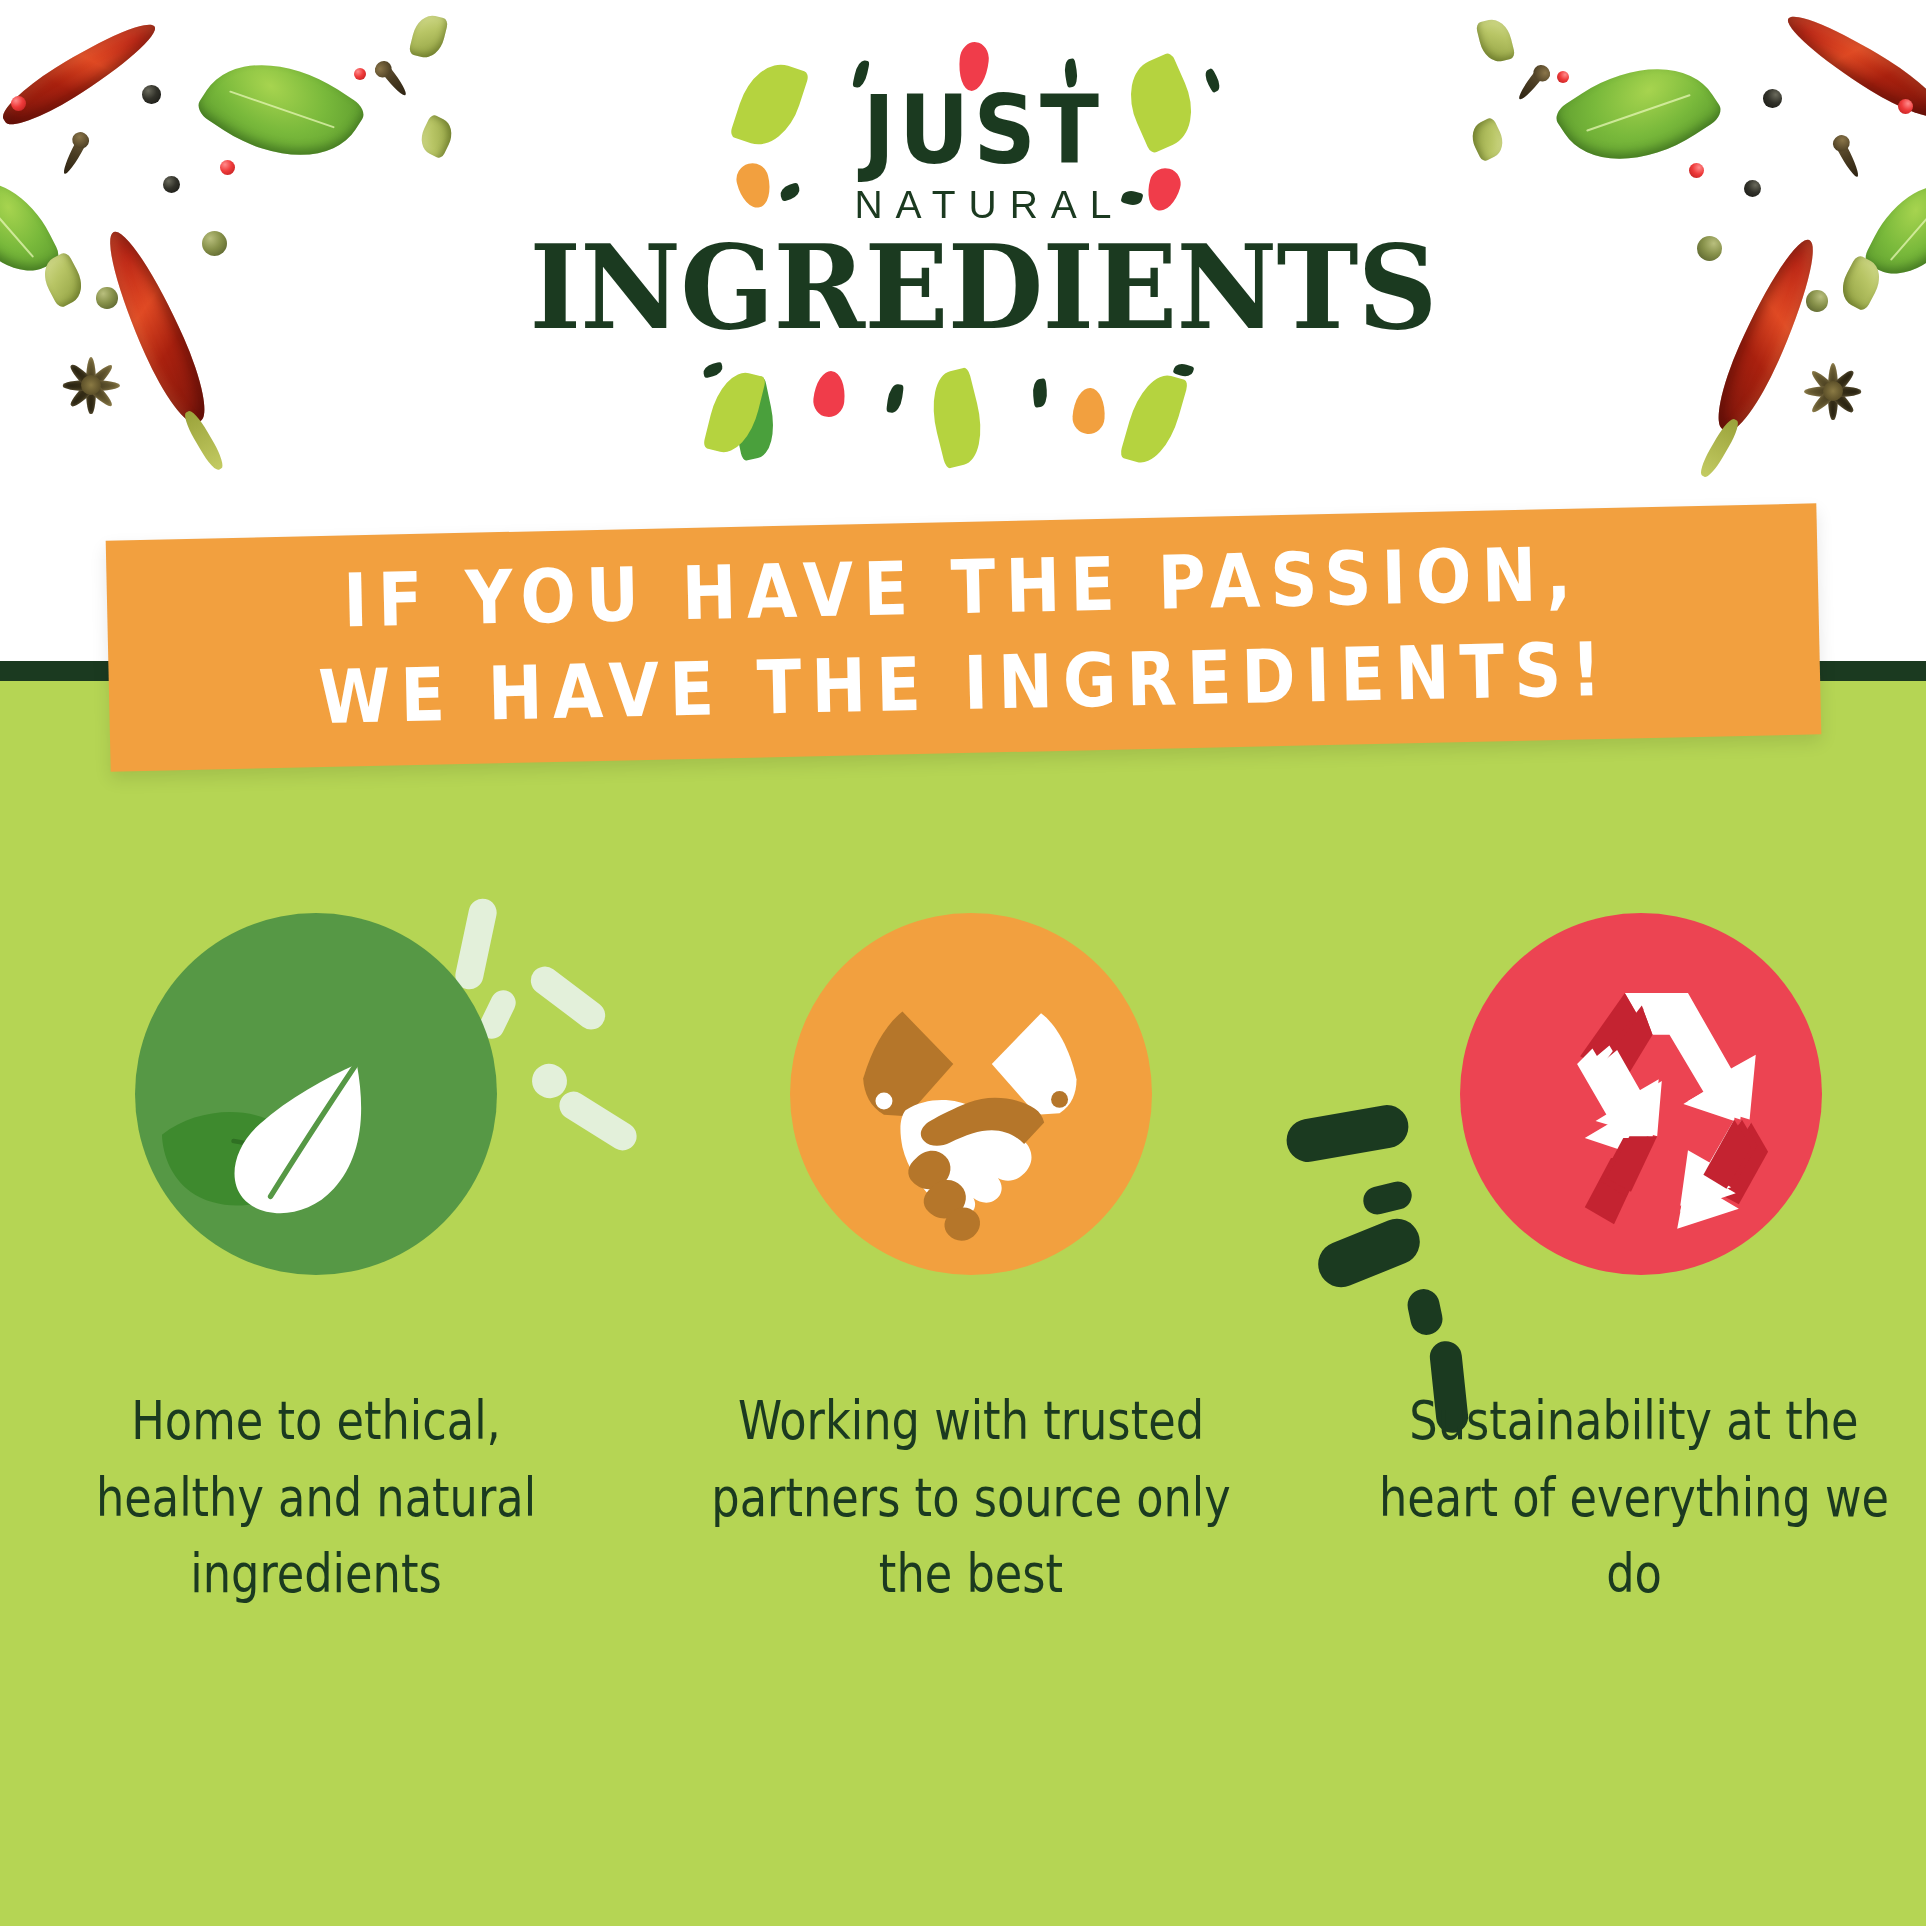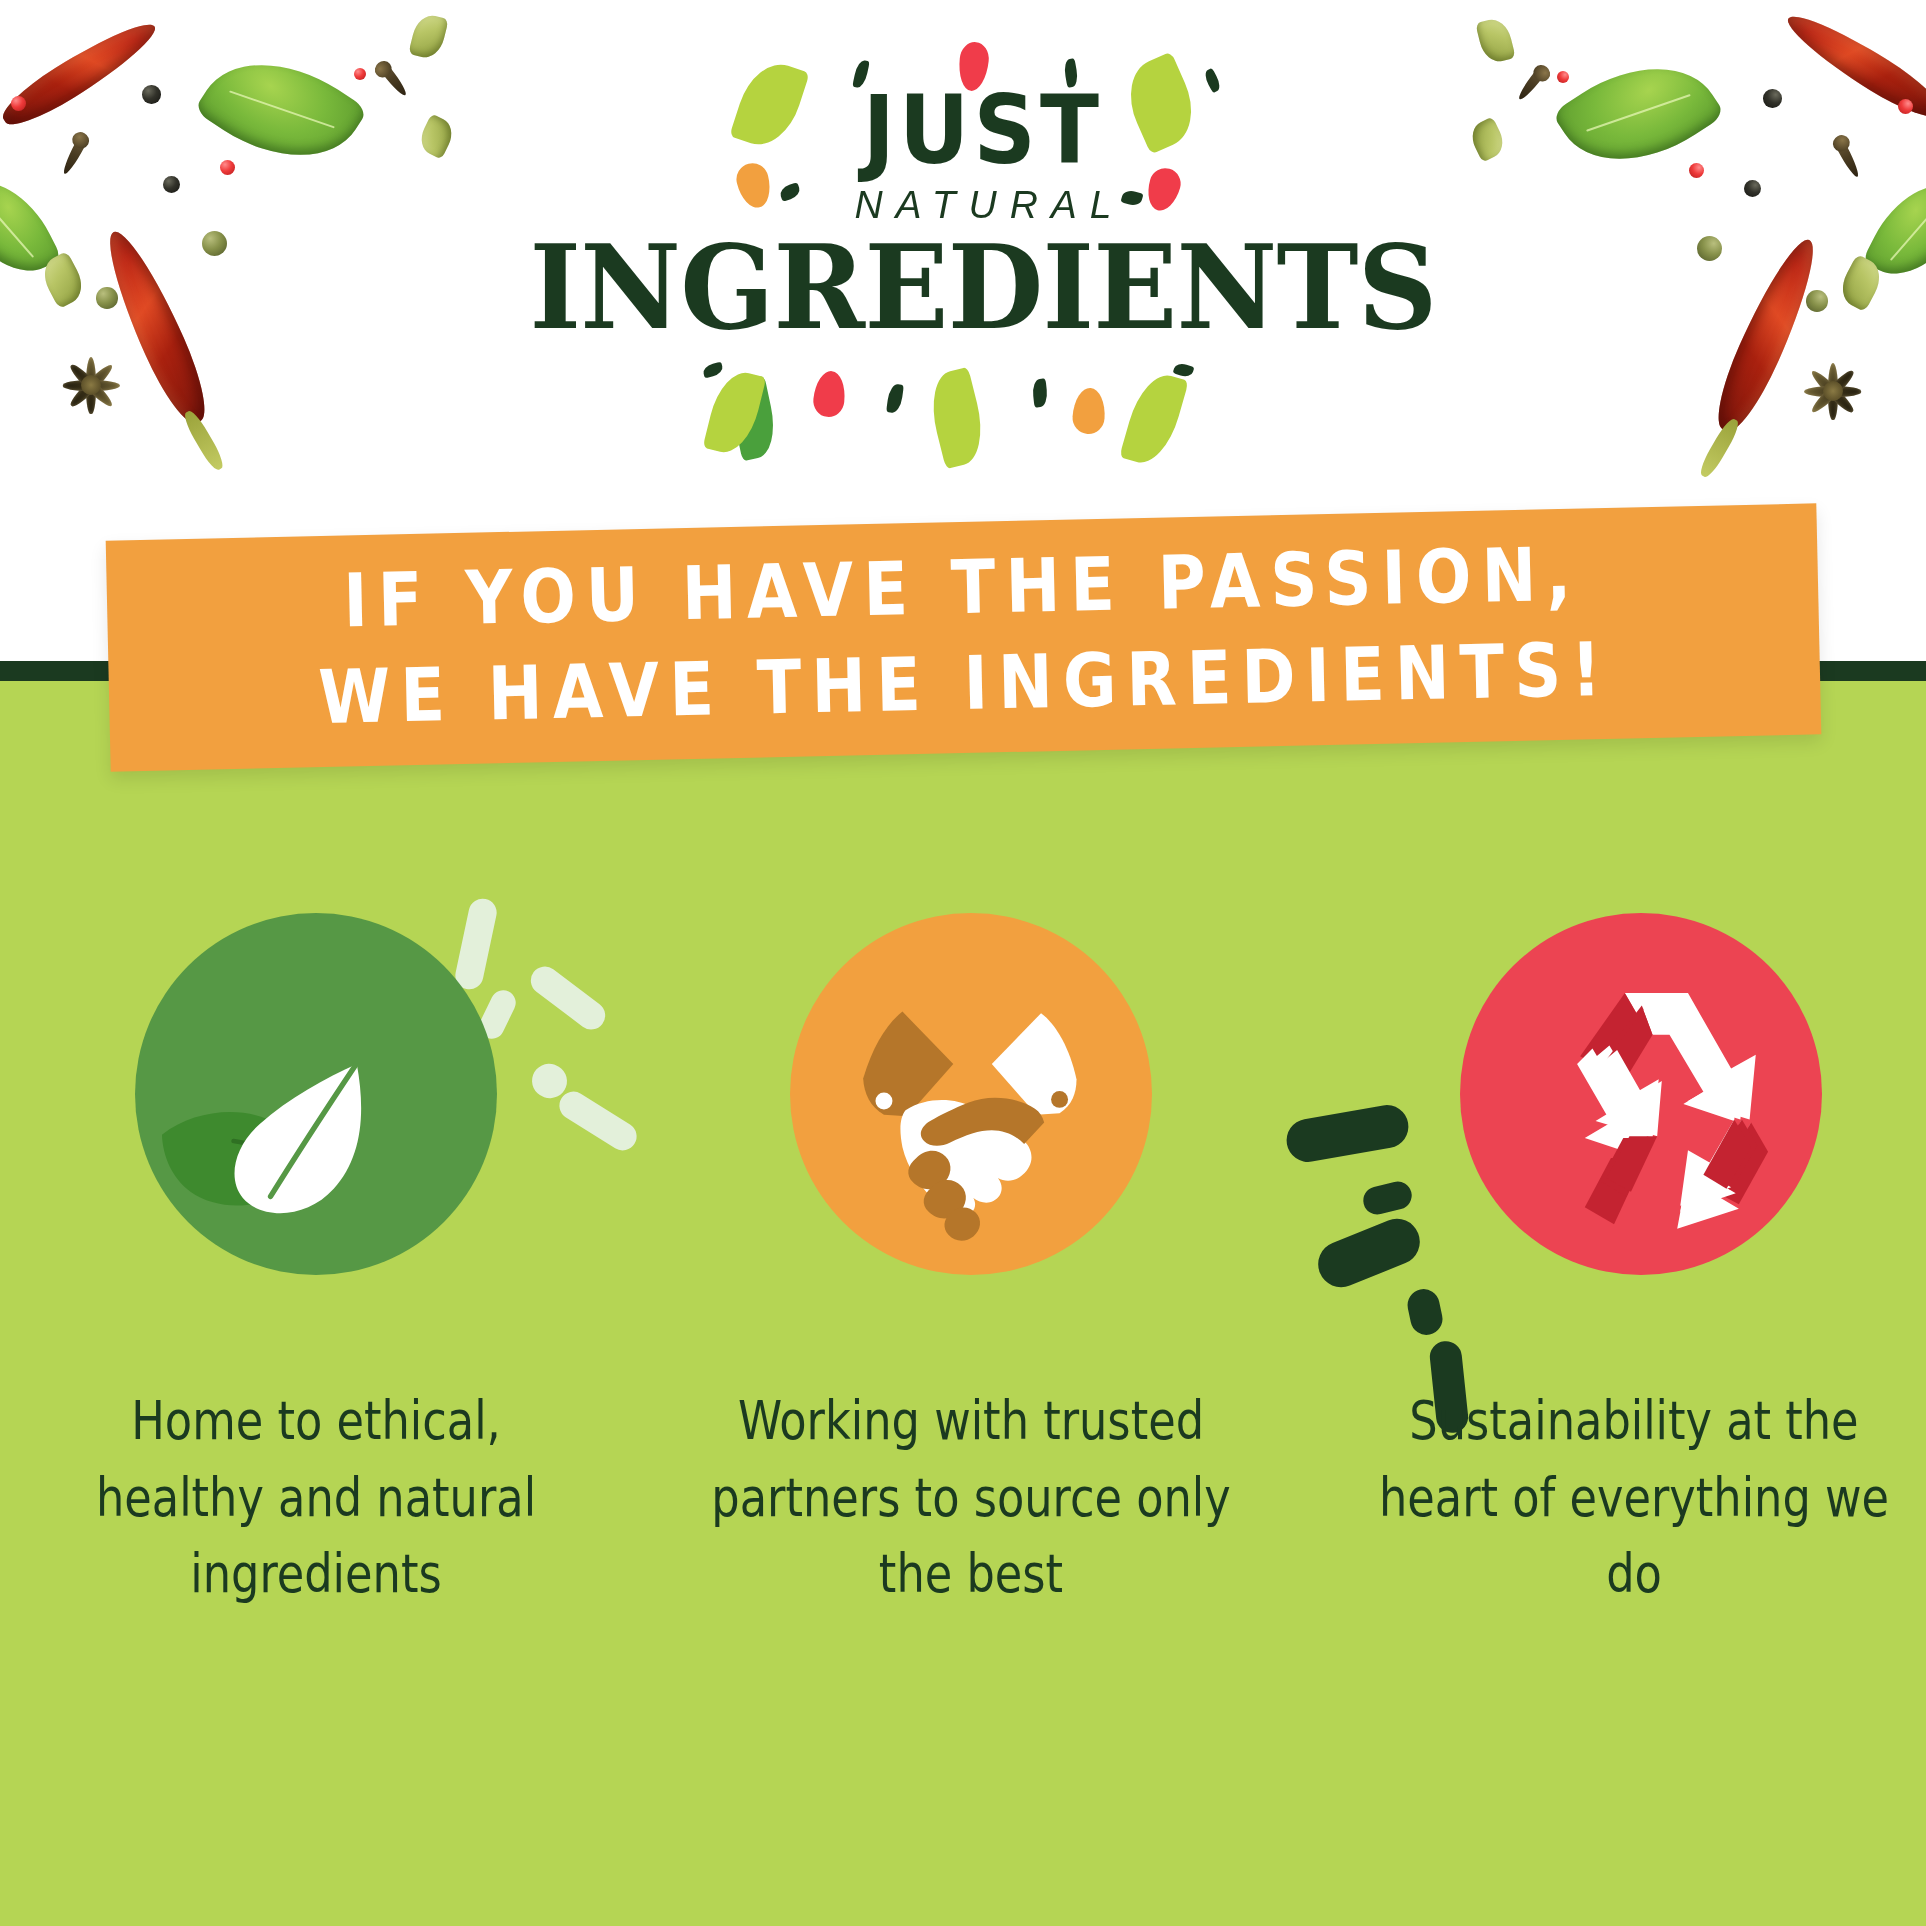--- a/index.html
+++ b/index.html
@@ -74,21 +74,21 @@
   .logo { position:absolute; left:0; top:85px; width:1926px; text-align:center;padding-left:40px; }
   .logo-just {
     font-family:"DejaVu Sans", sans-serif;
     font-weight:bold; color:#1b3a20;
     font-size:94px; letter-spacing:4.6px; line-height:.98;
     transform:scaleX(.92); transform-origin:center;
   }
   .logo-natural {
     font-family:"Liberation Sans", sans-serif;
     color:#1b3a20; font-size:39px; letter-spacing:13px;
-    margin-top:7.7px; line-height:1; padding-left:13px;font-style:italic;
+    margin-top:7.7px; line-height:1; padding-left:13px;
   }
   .logo-ingredients {
     font-family:"DejaVu Serif", serif;
     font-weight:bold; color:#1b3a20;
     font-size:116px; letter-spacing:-0.8px; line-height:1.02; margin-top:4.6px;
     transform:scaleX(.95); transform-origin:center;
   }
 
   
   .conf { position:absolute; }

